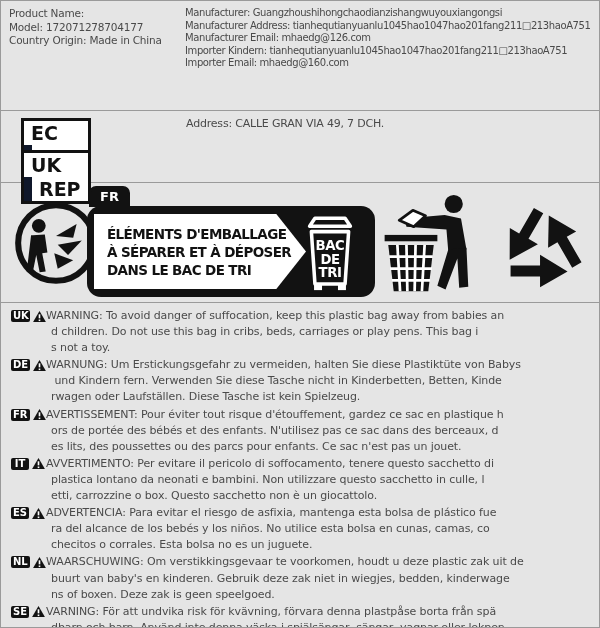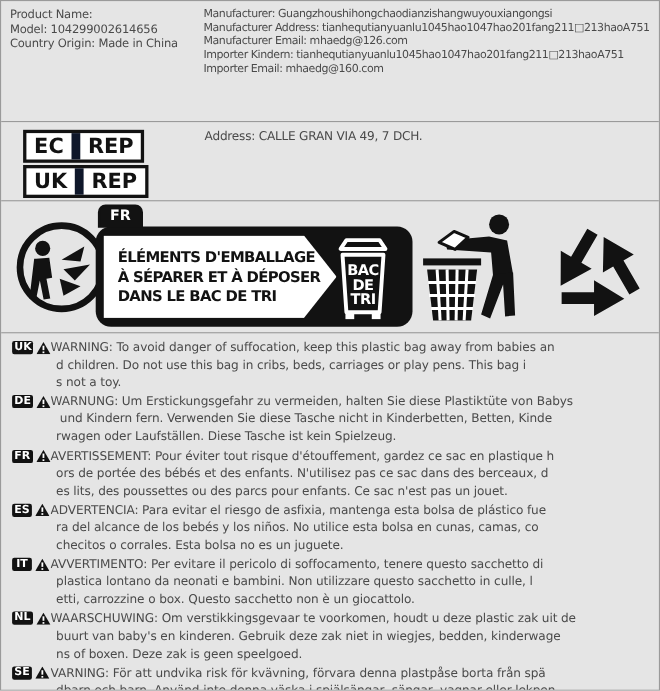--- a/index.html
+++ b/index.html
@@ -13,21 +13,21 @@
   .sec4{height:324px;border-bottom:none;padding-top:5px;}
 
   
   .col-left{position:absolute;left:8px;top:6px;font-size:10.5px;letter-spacing:-0.2px;line-height:13.5px;}
   .col-right{position:absolute;left:184px;top:6px;width:424px;overflow:hidden;
     font-size:10px;letter-spacing:-0.4px;line-height:12.6px;white-space:nowrap;}
   .gap-top{}
 
   
   .repbox{position:absolute;left:20px;display:inline-flex;border:3px solid #121212;
-    color:#121212;font-weight:bold;font-size:19px;line-height:24px;background:#fff;}
+    color:#121212;font-weight:bold;font-size:19px;line-height:24px;background:#fff;flex-direction:column;}
   .repbox.ec{top:7px;}
   .repbox.uk{top:39px;}
   .repcell{padding:0 7px;}
   .repcell.c2{border-left:8px solid #0f172a;}
   .reptext{position:absolute;left:185px;top:6px;font-size:11px;letter-spacing:-0.2px;line-height:13px;}
 
   
   .triman{position:absolute;left:12px;top:17px;}
   .banner{position:absolute;left:86px;top:23px;width:288px;height:91px;background:#121212;border-radius:14px;}
   .frtab{position:absolute;left:2px;top:-20px;height:21px;padding:0 9px;background:#121212;
@@ -52,21 +52,21 @@
     padding-left:5px;text-indent:-5px;overflow:hidden;}
 </style>
 </head>
 <body>
 
 <div class="page">
 
   <section class="sec sec1">
     <div class="col-left">
       <div>Product Name:</div>
-      <div>Model: 104299002614656</div>
+      <div>Model: 172071278704177</div>
       <div>Country Origin: Made in China</div>
     </div>
     <div class="col-right">
       <div>Manufacturer: Guangzhoushihongchaodianzishangwuyouxiangongsi</div>
       <div>Manufacturer Address: tianhequtianyuanlu1045hao1047hao201fang211□213haoA751</div>
       <div class="gap-top">Manufacturer Email: mhaedg@126.com</div>
       <div>Importer Kindern: tianhequtianyuanlu1045hao1047hao201fang211□213haoA751</div>
       <div class="gap-top">Importer Email: mhaedg@160.com</div>
     </div>
   </section>
@@ -182,48 +182,48 @@
             <rect x="6.1" y="9.3" width="1.8" height="1.7" fill="#fff"></rect>
           </svg>
       </div>
       <div class="wtext">AVERTISSEMENT: Pour éviter tout risque d'étouffement, gardez ce sac en plastique h
 ors de portée des bébés et des enfants. N'utilisez pas ce sac dans des berceaux, d
 es lits, des poussettes ou des parcs pour enfants. Ce sac n'est pas un jouet.</div>
     </div>
 
     <div class="wrow">
       <div class="wbadges">
+        <span class="wcode">IT</span>
+        <svg class="wtri" width="13" height="11" viewBox="0 0 14 12">
+            <polygon points="7,0 14,12 0,12" fill="#121212"></polygon>
+            <rect x="6.1" y="3.6" width="1.8" height="4.4" fill="#fff"></rect>
+            <rect x="6.1" y="9.3" width="1.8" height="1.7" fill="#fff"></rect>
+          </svg>
+      </div>
+      <div class="wtext">AVVERTIMENTO: Per evitare il pericolo di soffocamento, tenere questo sacchetto di
+plastica lontano da neonati e bambini. Non utilizzare questo sacchetto in culle, l
+etti, carrozzine o box. Questo sacchetto non è un giocattolo.</div>
+    </div>
+
+    <div class="wrow">
+      <div class="wbadges">
         <span class="wcode">ES</span>
         <svg class="wtri" width="13" height="11" viewBox="0 0 14 12">
             <polygon points="7,0 14,12 0,12" fill="#121212"></polygon>
             <rect x="6.1" y="3.6" width="1.8" height="4.4" fill="#fff"></rect>
             <rect x="6.1" y="9.3" width="1.8" height="1.7" fill="#fff"></rect>
           </svg>
       </div>
       <div class="wtext">ADVERTENCIA: Para evitar el riesgo de asfixia, mantenga esta bolsa de plástico fue
 ra del alcance de los bebés y los niños. No utilice esta bolsa en cunas, camas, co
 checitos o corrales. Esta bolsa no es un juguete.</div>
     </div>
 
     <div class="wrow">
       <div class="wbadges">
-        <span class="wcode">IT</span>
-        <svg class="wtri" width="13" height="11" viewBox="0 0 14 12">
-            <polygon points="7,0 14,12 0,12" fill="#121212"></polygon>
-            <rect x="6.1" y="3.6" width="1.8" height="4.4" fill="#fff"></rect>
-            <rect x="6.1" y="9.3" width="1.8" height="1.7" fill="#fff"></rect>
-          </svg>
-      </div>
-      <div class="wtext">AVVERTIMENTO: Per evitare il pericolo di soffocamento, tenere questo sacchetto di
-plastica lontano da neonati e bambini. Non utilizzare questo sacchetto in culle, l
-etti, carrozzine o box. Questo sacchetto non è un giocattolo.</div>
-    </div>
-
-    <div class="wrow">
-      <div class="wbadges">
         <span class="wcode">NL</span>
         <svg class="wtri" width="13" height="11" viewBox="0 0 14 12">
             <polygon points="7,0 14,12 0,12" fill="#121212"></polygon>
             <rect x="6.1" y="3.6" width="1.8" height="4.4" fill="#fff"></rect>
             <rect x="6.1" y="9.3" width="1.8" height="1.7" fill="#fff"></rect>
           </svg>
       </div>
       <div class="wtext">WAARSCHUWING: Om verstikkingsgevaar te voorkomen, houdt u deze plastic zak uit de
 buurt van baby's en kinderen. Gebruik deze zak niet in wiegjes, bedden, kinderwage
 ns of boxen. Deze zak is geen speelgoed.</div>

